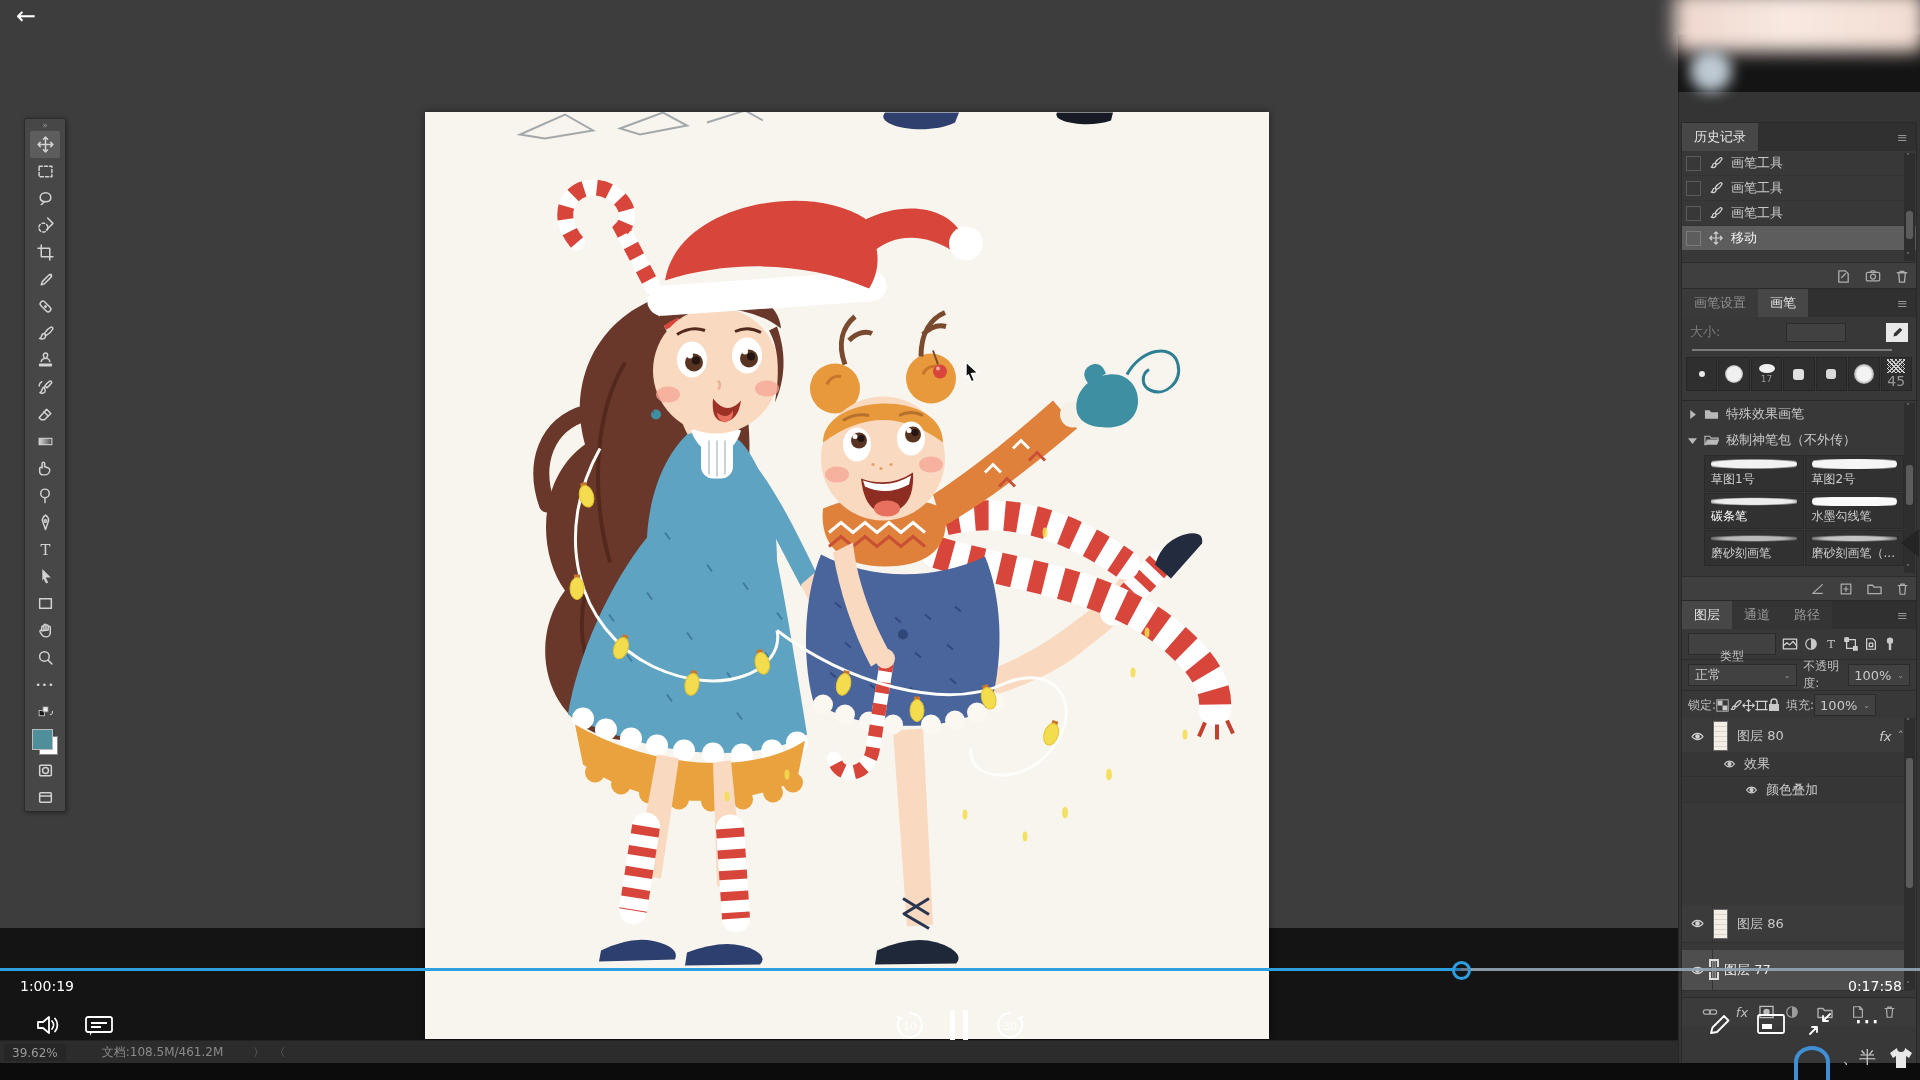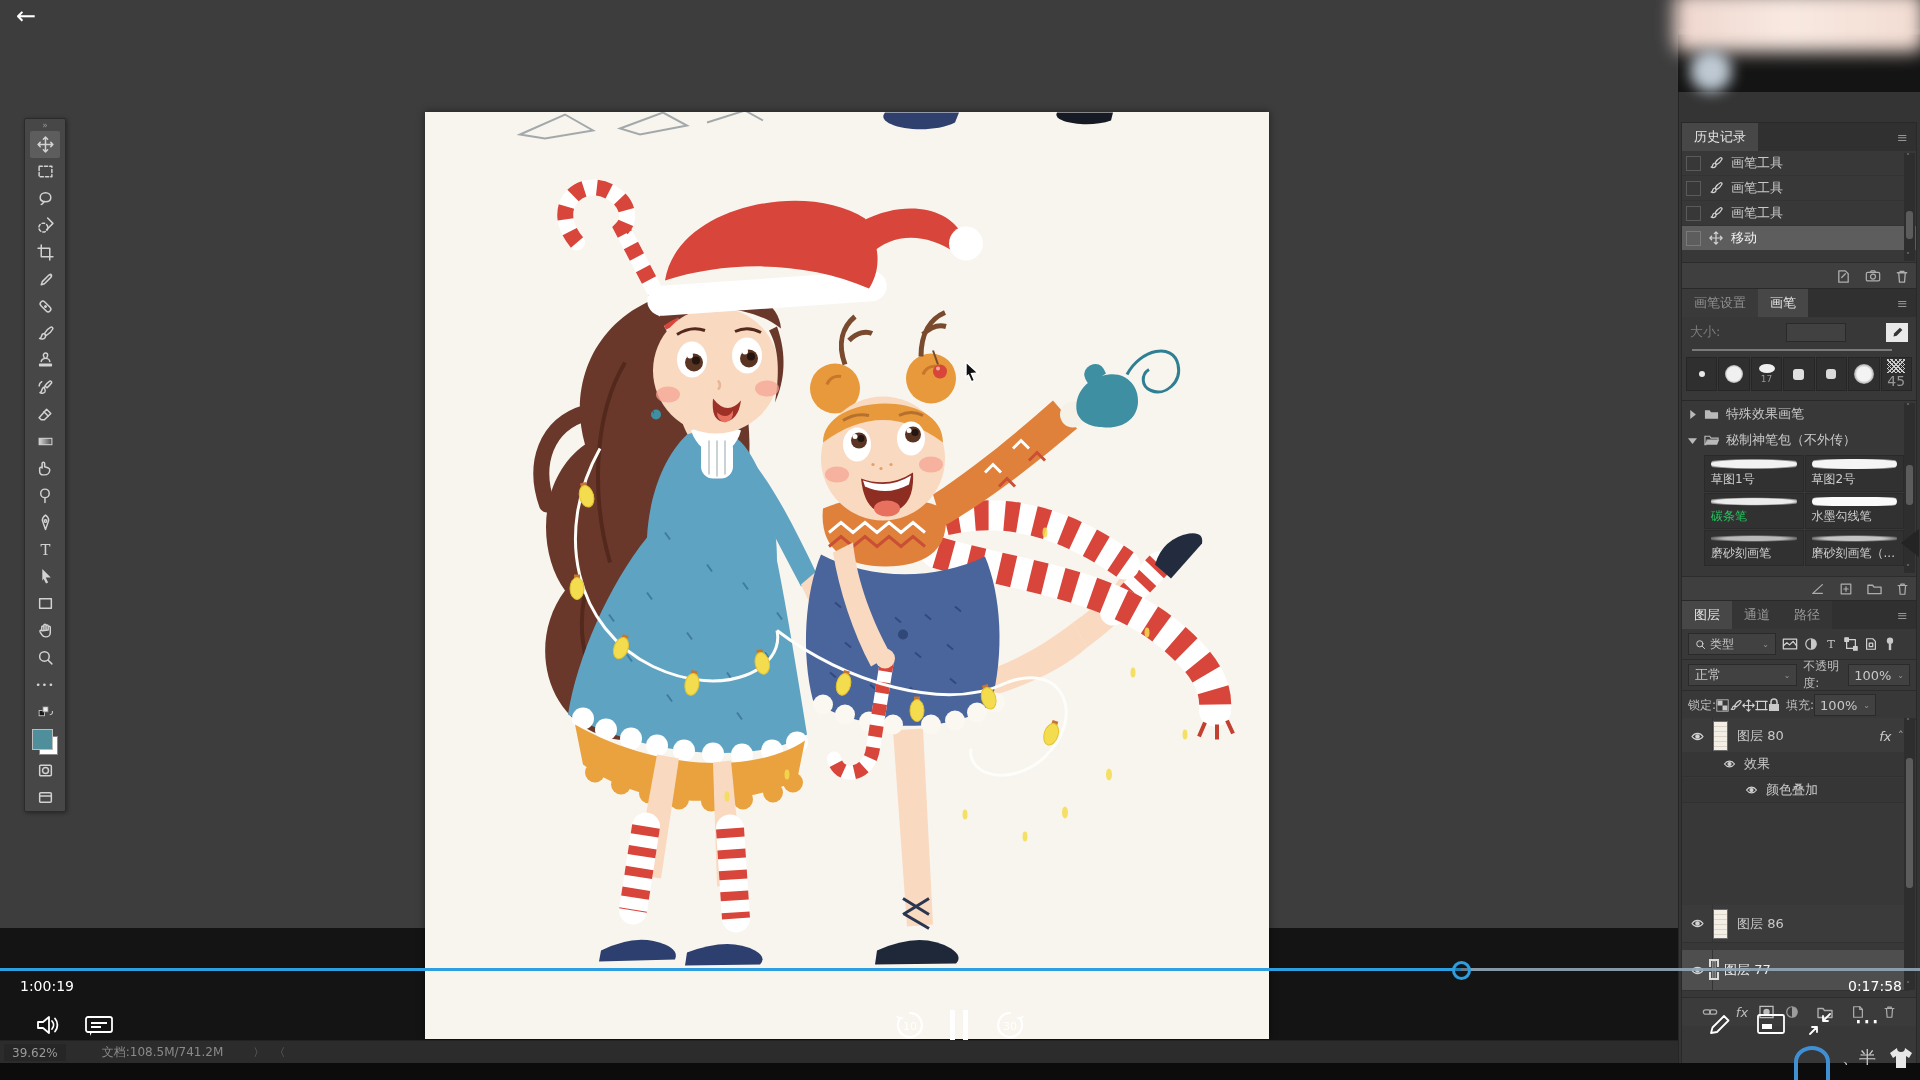--- a/index.html
+++ b/index.html
@@ -667,21 +667,21 @@
         <div style="background:#313131;padding:3px 6px;border:1px solid #2a2a2a;">
           <div style="height:10px;background:radial-gradient(ellipse 90% 70% at 50% 50%,#f2f2f2 55%,transparent 75%);border-radius:5px;"></div>
           <div style="font-size:12px;color:#cfcfcf;margin-top:2px;">草图1号</div>
         </div>
         <div style="background:#313131;padding:3px 6px;border:1px solid #2a2a2a;">
           <div style="height:10px;background:radial-gradient(ellipse 92% 75% at 50% 50%,#f5f5f5 60%,transparent 78%);border-radius:5px;"></div>
           <div style="font-size:12px;color:#cfcfcf;margin-top:2px;">草图2号</div>
         </div>
         <div style="background:#313131;padding:3px 6px;border:1px solid #2a2a2a;">
           <div style="height:9px;background:radial-gradient(ellipse 90% 65% at 50% 50%,#ececec 50%,transparent 72%);border-radius:5px;"></div>
-          <div style="font-size:12px;color:#22c55e;margin-top:2px;">碳条笔</div>
+          <div style="font-size:12px;color:#ffffff;margin-top:2px;">碳条笔</div>
         </div>
         <div style="background:#313131;padding:3px 6px;border:1px solid #2a2a2a;">
           <div style="height:9px;background:radial-gradient(ellipse 95% 80% at 50% 50%,#fafafa 62%,transparent 80%);border-radius:5px;"></div>
           <div style="font-size:12px;color:#cfcfcf;margin-top:2px;">水墨勾线笔</div>
         </div>
         <div style="background:#313131;padding:3px 6px;border:1px solid #2a2a2a;">
           <div style="height:9px;background:radial-gradient(ellipse 88% 55% at 50% 50%,#b9b9b9 40%,transparent 70%);border-radius:5px;"></div>
           <div style="font-size:12px;color:#cfcfcf;margin-top:2px;">磨砂刻画笔</div>
         </div>
         <div style="background:#313131;padding:3px 6px;border:1px solid #2a2a2a;">
@@ -715,21 +715,21 @@
 
     <div class="abs" style="left:2px;top:508px;width:234px;height:462px;background:#383838;border:1px solid #292929;">
       <div class="flex" style="height:28px;background:#303030;">
         <span class="ptab on">图层</span>
         <span class="ptab" style="background:#353535;color:#9a9a9a;">通道</span>
         <span class="ptab" style="background:#353535;color:#9a9a9a;">路径</span>
         <span class="dim" style="margin-left:auto;padding-right:8px;">≡</span>
       </div>
 
       <div class="flex" style="height:30px;gap:6px;padding:0 6px;border-bottom:1px solid #2c2c2c;">
-        <span class="flex" style="background:#414141;border:1px solid #2a2a2a;height:20px;padding:0 6px;gap:4px;width:74px;">
+        <span class="flex" style="background:#414141;border:1px solid #2a2a2a;height:20px;padding:0 6px;gap:14px;width:74px;flex-direction:column;">
           <svg width="11" height="11" viewBox="0 0 16 16" class="ic">
               <circle cx="7" cy="7" r="4.5"></circle>
               <path d="M10.5 10.5L14 14"></path>
             </svg>
           <span style="font-size:12px;">类型</span>
           <span class="dim" style="font-size:8px;margin-left:auto;">⌄</span>
         </span>
         <svg width="16" height="14" viewBox="0 0 18 14" class="ic">
             <rect x="1.5" y="1.5" width="15" height="11"></rect>
             <path d="M1.5 9l4-3.5 3 2.5 4-4 4 5"></path>
@@ -881,21 +881,21 @@
           </svg>
         <svg width="13" height="14" viewBox="0 0 14 16" class="ic btnrow-ic">
             <path d="M2 4h10M5 4V2.5h4V4M3.5 4l.8 10h5.4l.8-10"></path>
           </svg>
       </div>
     </div>
   </div>
 
   <div class="abs" style="left:0;top:1040px;width:1678px;height:23px;background:#2c2c2c;border-top:1px solid #222;display:flex;align-items:center;">
     <span style="background:#262626;height:17px;display:inline-flex;align-items:center;padding:0 8px;margin-left:4px;color:#9a9a9a;font-size:12px;">39.62%</span>
-    <span class="dim" style="margin-left:36px;font-size:12px;color:#8a8a8a;">文档:108.5M/741.2M</span>
+    <span class="dim" style="margin-left:36px;font-size:12px;color:#8a8a8a;">文档:108.5M/461.2M</span>
     <span class="dim" style="margin-left:30px;font-size:11px;color:#777;">〉</span>
     <span class="dim" style="margin-left:10px;font-size:11px;color:#777;">〈</span>
   </div>
   <div class="abs" style="left:0;top:1063px;width:1920px;height:17px;background:#0c0c0c;"></div>
 
   <div class="abs" style="left:1674px;top:-8px;width:250px;height:60px;background:linear-gradient(90deg,#eed6cd,#f8e9e1 45%,#f2dcd2);border-radius:10px;filter:blur(9px);"></div>
   <div class="abs" style="left:1690px;top:50px;width:42px;height:42px;border-radius:50%;background:#c7d3dd;filter:blur(7px);opacity:.95;"></div>
 
   <span class="abs" style="left:16px;top:2px;color:#fff;font-size:24px;">←</span>
 

